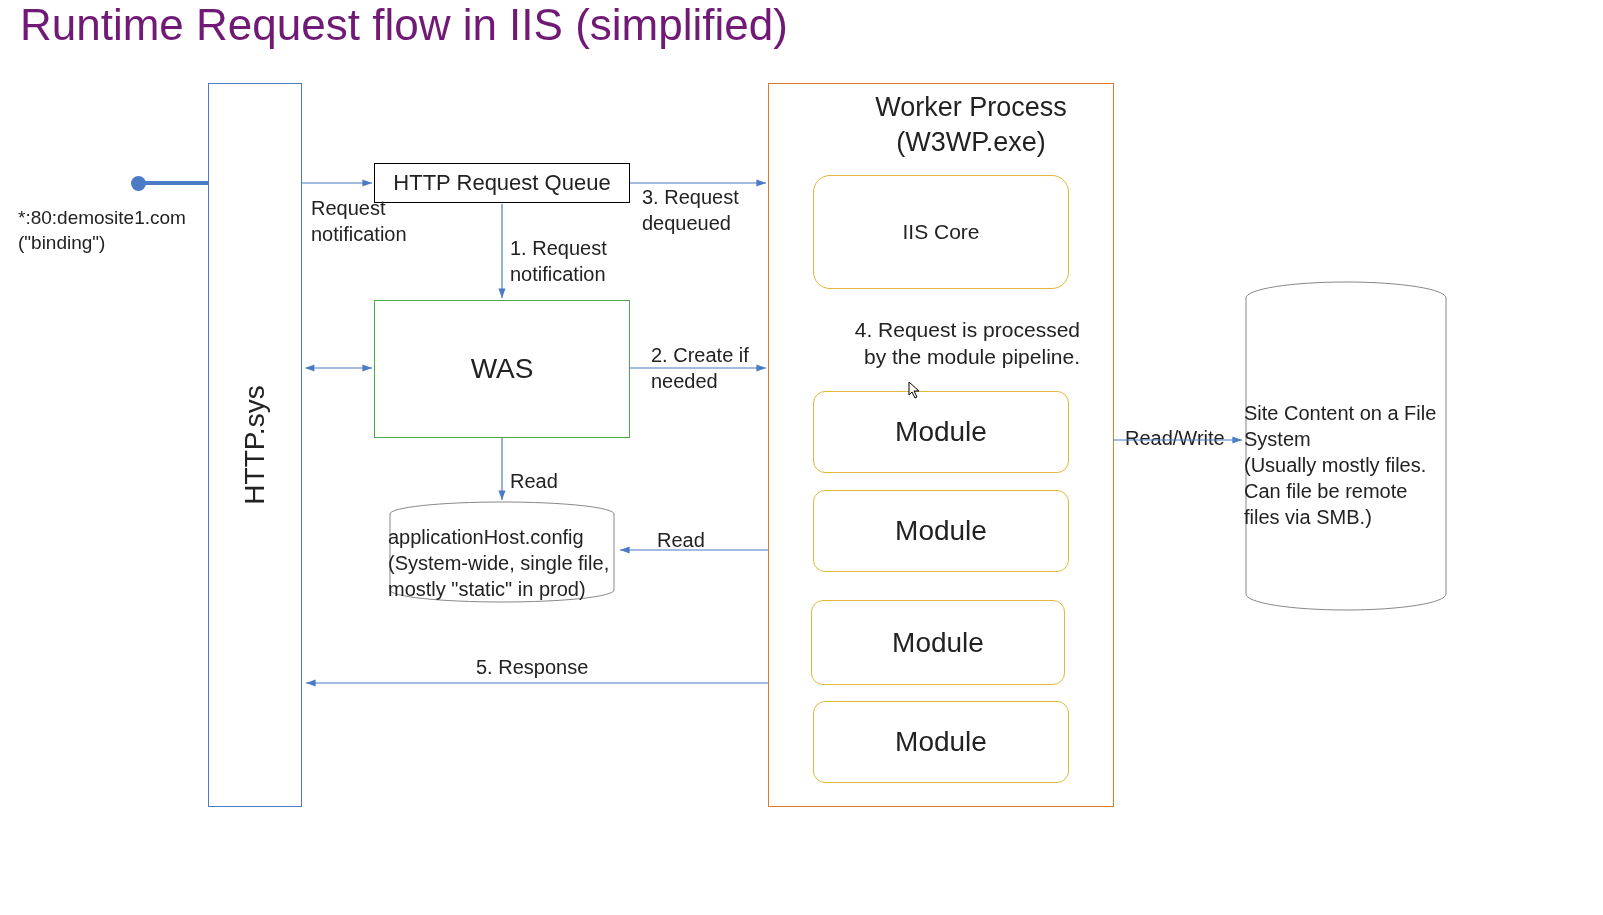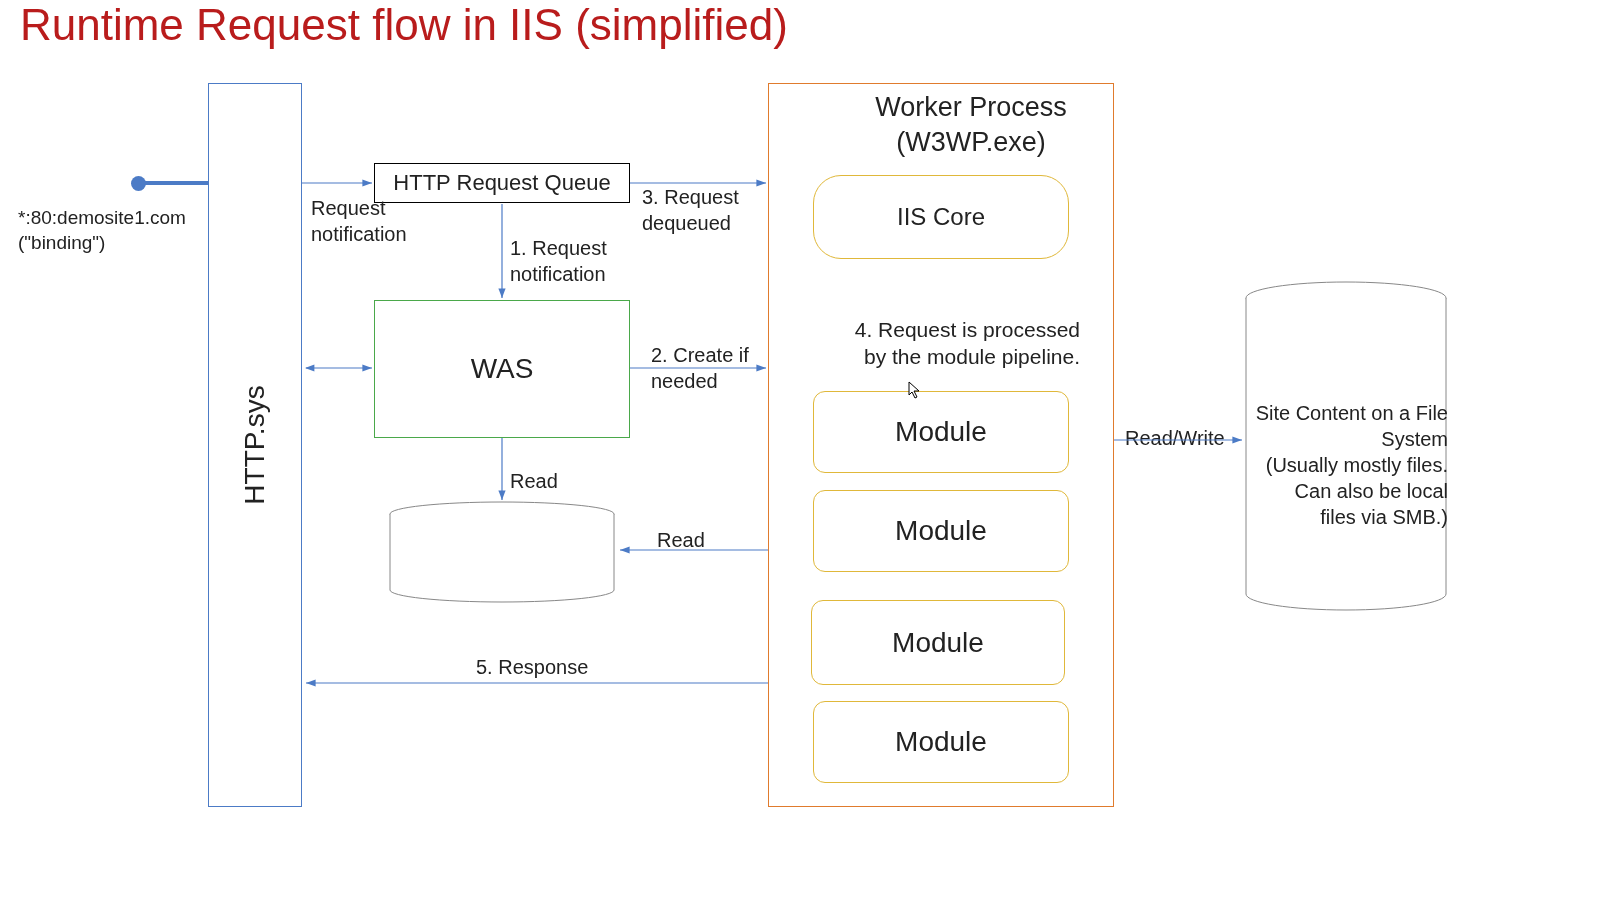--- a/index.html
+++ b/index.html
@@ -1,34 +1,34 @@
 <!DOCTYPE html>
 <html><head>
 <meta charset="utf-8">
 <style>
   html,body{margin:0;padding:0;font-family:"Segoe UI",Arial,sans-serif;color:#222;background:#fff}
   .page{position:relative;width:1603px;height:915px}
-  .title{position:absolute;left:20px;top:0px;font-size:44px;color:#b91c1c;font-weight:400}
+  .title{position:absolute;left:20px;top:0px;font-size:44px;color:#701a75;font-weight:400}
   .box{position:absolute;background:#fff;text-align:center;display:flex;flex-direction:column;justify-content:center;align-items:center;padding:0 8px;box-sizing:border-box}
   .httpsys{left:208px;top:83px;width:94px;height:724px;border:1.5px solid #4c7bc6}
   .httpsys span{transform:rotate(-90deg);font-size:28px;white-space:nowrap}
   .queue{left:374px;top:163px;width:256px;height:40px;border:1.5px solid #000;font-size:22px}
   .was{left:374px;top:300px;width:256px;height:138px;border:1.5px solid #4aa84a;font-size:28px}
   .worker{left:768px;top:83px;width:346px;height:724px;border:1.5px solid #e07b2d}
   .worker-title{position:absolute;left:768px;top:90px;width:406px;text-align:center;font-size:27px;line-height:1.3}
-  .iiscore{left:813px;top:175px;width:256px;height:84px;border:1.5px solid #e0b83a;border-radius:28px;font-size:24px}
+  .iiscore{left:813px;top:175px;width:256px;height:114px;border:1.5px solid #e0b83a;border-radius:17px;font-size:21px}
   .mod{border:1.5px solid #e0b83a;border-radius:12px;font-size:28px;width:256px;height:82px}
   .mod1{left:813px;top:391px}
   .mod2{left:813px;top:490px}
   .mod3{left:811px;top:600px;width:254px;height:85px}
   .mod4{left:813px;top:701px}
   .pipeline-note{position:absolute;left:830px;top:316px;width:250px;font-size:21px;text-align:right;line-height:1.3}
   .lbl{position:absolute;font-size:20px;line-height:1.3}
   .cyl-wrap{position:absolute}
-  .cyl-text{position:absolute;text-align:right;font-size:20px;line-height:1.3}
+  .cyl-text{position:absolute;text-align:left;font-size:20px;line-height:1.3}
   svg.arrows{position:absolute;left:0;top:0;width:1603px;height:915px;pointer-events:none}
   .cursor{position:absolute;font-size:16px}
   .binding{position:absolute;left:18px;top:206px;font-size:19px;line-height:1.3}
   .entry-dot{position:absolute;left:131px;top:176px;width:15px;height:15px;border-radius:50%;background:#4c7bc6}
 </style>
 </head>
 <body>
 
 <div class="page">
 
@@ -75,32 +75,37 @@
   <div class="box mod mod4">
       <span>Module</span>
     </div>
 
   <div class="cyl-wrap" style="left:388px;top:500px;width:228px;height:100px">
     <svg width="228" height="110">
       <ellipse cx="114" cy="14" rx="112" ry="12" fill="#fff" stroke="#888"></ellipse>
       <path d="M2 14 L2 90 A112 12 0 0 0 226 90 L226 14" fill="#fff" stroke="#888"></path>
     </svg>
   </div>
+  <div class="cyl-text" style="left:388px;top:524px;width:228px">
+    <span>applicationHost.config</span><br>
+    <span>(System-wide, single file,</span><br>
+    <span>mostly "static" in prod)</span>
+  </div>
 
   <div class="cyl-wrap" style="left:1244px;top:280px;width:204px;height:330px">
     <svg width="204" height="340">
       <ellipse cx="102" cy="18" rx="100" ry="16" fill="#fff" stroke="#888"></ellipse>
       <path d="M2 18 L2 314 A100 16 0 0 0 202 314 L202 18" fill="#fff" stroke="#888"></path>
     </svg>
   </div>
   <div class="cyl-text" style="left:1244px;top:400px;width:204px">
     <span>Site Content on a File</span><br>
     <span>System</span><br>
     <span>(Usually mostly files.</span><br>
-    <span>Can also be local</span><br>
+    <span>Can file be remote</span><br>
     <span>files via SMB.)</span>
   </div>
 
   <div class="lbl" style="left:311px;top:195px;width:100px">Request notification</div>
   <div class="lbl" style="left:510px;top:235px;width:120px">1. Request notification</div>
   <div class="lbl" style="left:642px;top:184px;width:120px">3. Request dequeued</div>
   <div class="lbl" style="left:651px;top:342px;width:110px">2. Create if needed</div>
   <div class="lbl" style="left:510px;top:468px">Read</div>
   <div class="lbl" style="left:657px;top:527px">Read</div>
   <div class="lbl" style="left:476px;top:654px">5. Response</div>

